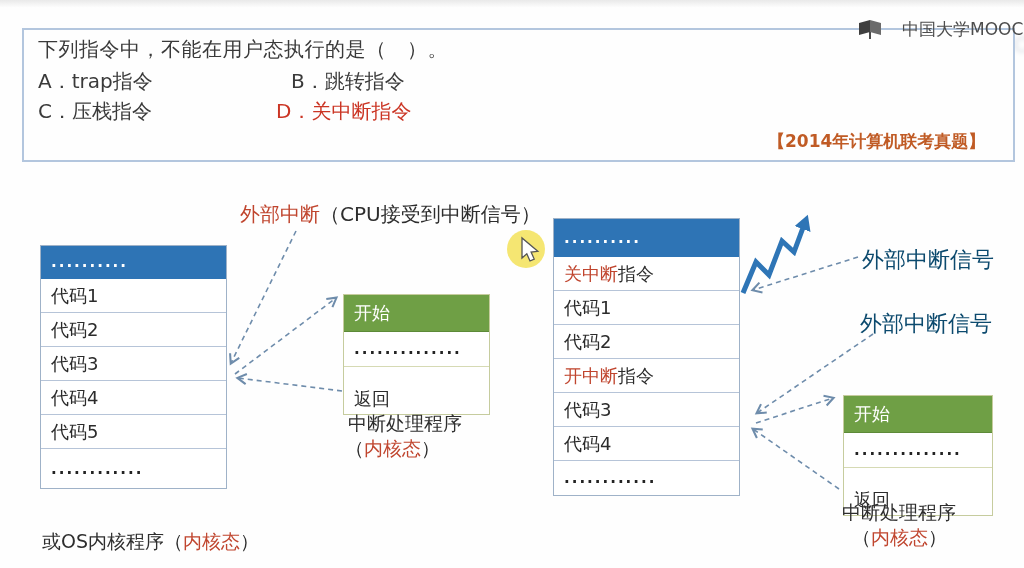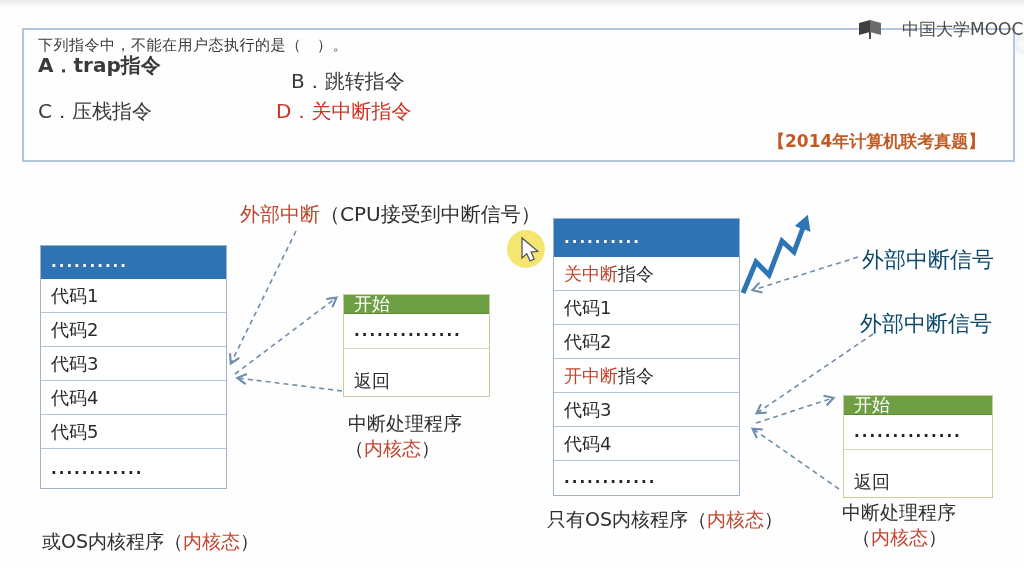--- a/index.html
+++ b/index.html
@@ -9,21 +9,21 @@
 
   .abs { position:absolute; }
 
   
   .top-edge { left:0; top:0; width:1024px; height:8px;
     background:linear-gradient(#e9e9e9,#ffffff); }
 
   
   .qbox { left:22px; top:28px; width:993px; height:134px;
     background:#fefefe; border:2px solid #b3c6de; }
-  .q-title { left:38px; top:36px; font-size:15px; color:#3a3a3a; letter-spacing:0.5px; }
+  .q-title { left:38px; top:36px; font-size:20px; color:#3a3a3a; letter-spacing:0.5px; }
   .q-opt { font-size:20px; color:#3a3a3a; }
   .q-opt.red { color:#cb3524; }
   .q-source { left:768px; top:130px; font-size:17px; font-weight:bold; color:#c05b25; }
 
   
   .watermark { left:878px; top:30px; font-size:23px; font-weight:bold; color:#7d8da0;
     opacity:0.16; filter:blur(2px); white-space:nowrap; }
   .logo { left:858px; top:18px; display:flex; align-items:center; gap:20px; }
   .logo-text { font-size:17px; color:#4d4d4d; font-weight:500; white-space:nowrap; }
 
@@ -42,21 +42,21 @@
   .hdots { color:#ffffff; font-weight:bold; font-size:15px; letter-spacing:2px; }
   .bdots { color:#222; font-weight:bold; font-size:15px; letter-spacing:2px; }
   .red { color:#c0452e; }
 
   .tbl-user .row   { height:34px; }
   .tbl-user .hdr   { height:33px; }
   .tbl-user .last  { height:39px; }
   .tbl-kernel .row { height:34px; }
   .tbl-kernel .hdr { height:38px; }
   .tbl-kernel .last{ height:34px; }
-  .tbl-green .hdr  { height:19px; }
+  .tbl-green .hdr  { height:37px; }
   .tbl-green .mid  { height:35px; }
   .tbl-green .last { height:31px;margin-top:16px; }
 
   
   .lbl { font-size:19px; color:#2e2e2e; white-space:nowrap; }
   .lbl-small { font-size:20px; }
   .sig { font-size:22px; color:#0c4a6e; white-space:nowrap; }
 
   svg.overlay { position:absolute; left:0; top:0; pointer-events:none; }
   .dash { stroke:#6e8cab; stroke-width:1.6; fill:none; stroke-dasharray:5 4; }
@@ -65,21 +65,21 @@
 <body>
 
 <div id="canvas">
 
   <div class="abs top-edge"></div>
 
   <div class="abs watermark">中国大学MOOC</div>
 
   <div class="abs qbox"></div>
   <div class="abs q-title">下列指令中，不能在用户态执行的是（　）。</div>
-  <div class="abs q-opt" style="left:38px; top:52px;font-weight:bold;">A．trap指令</div>
+  <div class="abs q-opt" style="left:38px; top:68px;">A．trap指令</div>
   <div class="abs q-opt" style="left:291px; top:68px;">B．跳转指令</div>
   <div class="abs q-opt" style="left:38px; top:98px;">C．压栈指令</div>
   <div class="abs q-opt red" style="left:276px; top:98px;">D．关中断指令</div>
   <div class="abs q-source">【2014年计算机联考真题】</div>
 
   <div class="abs logo">
     <svg width="24" height="22" viewBox="0 0 24 22">
       <polygon points="1,4 12,1 12,13 1,16" fill="#3f3f3f"></polygon>
       <polygon points="12,1 23,4 23,16 12,13" fill="#6b6b6b"></polygon>
       <polygon points="11,13 13,13 13,20 11,20" fill="#4a4a4a"></polygon>
@@ -135,23 +135,20 @@
         <span class="red">开中断</span>
         <span>指令</span>
       </div>
     <div class="row">代码3</div>
     <div class="row">代码4</div>
     <div class="row last">
         <span class="bdots">............</span>
       </div>
   </div>
 
-  <div class="abs lbl" style="left:547px; top:507px;">
-    <span>只有OS内核程序（</span><span class="red">内核态</span><span>）</span>
-  </div>
 
   <div class="tbl tbl-green" style="left:843px; top:395px; width:150px;">
     <div class="row hdr">开始</div>
     <div class="row mid">
         <span class="bdots">..............</span>
       </div>
     <div class="row last">返回</div>
   </div>
   <div class="abs lbl" style="left:842px; top:500px;">中断处理程序</div>
   <div class="abs lbl" style="left:852px; top:525px;">

